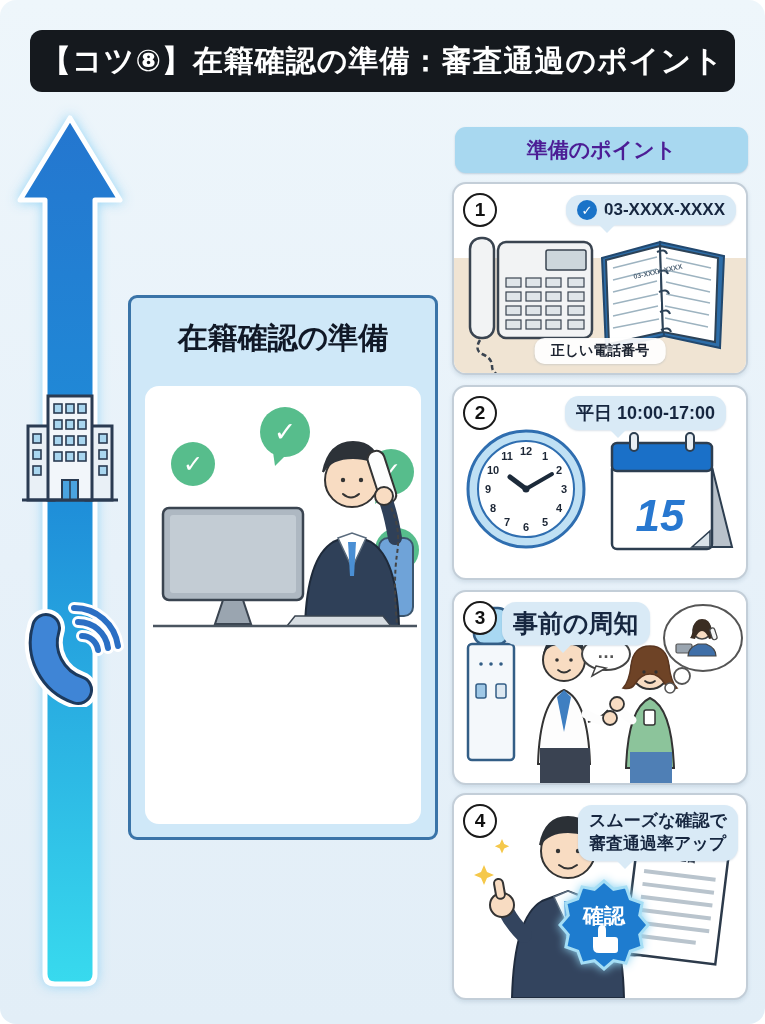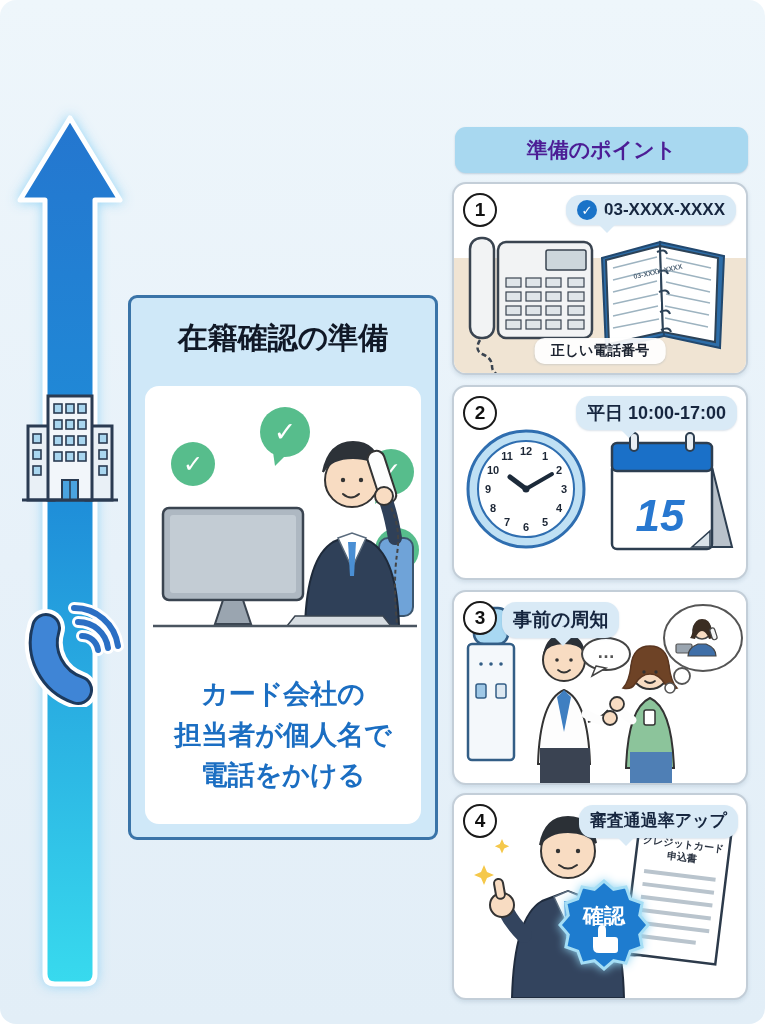--- a/index.html
+++ b/index.html
@@ -39,20 +39,23 @@
   .caption-pill{position:absolute;left:50%;transform:translateX(-50%);bottom:9px;background:rgba(255,255,255,.92);
                 border-radius:10px;padding:4px 16px;font-size:14px;font-weight:800;color:#1c2330;z-index:3;
                 white-space:nowrap;box-shadow:0 1px 2px rgba(70,110,150,.18);}
   .bubble4{font-size:17px;line-height:1.35;text-align:left;}
 </style>
 </head>
 <body>
 
 <div class="page">
 
+  <div class="header-bar" style="background:#15191e;">
+    <h1 style="color:#ffffff;">【コツ⑧】在籍確認の準備：審査通過のポイント</h1>
+  </div>
 
   <svg class="arrow-svg" width="110" height="885" viewBox="0 0 110 885">
     <defs>
       <linearGradient id="arrowGrad" x1="0" y1="0" x2="0" y2="1">
         <stop offset="0" stop-color="#2476cf"></stop>
         <stop offset="0.45" stop-color="#1f8fd9"></stop>
         <stop offset="1" stop-color="#38daee"></stop>
       </linearGradient>
     </defs>
     <path d="M55 6 L105 88 L80 88 L80 862 Q80 872 70 872 L40 872 Q30 872 30 862 L30 88 L5 88 Z" fill="url(#arrowGrad)" stroke="#ffffff" stroke-width="5" stroke-linejoin="round"></path>
@@ -140,25 +143,20 @@
           <circle cx="239" cy="110" r="9" fill="#f8dcc2" stroke="#333333" stroke-width="2"></circle>
           <path d="M246 122 q10 20 6 46 q-4 28 0 70" fill="none" stroke="#444444" stroke-width="2" stroke-dasharray="4 3"></path>
         </g>
 
         <rect x="18" y="122" width="140" height="92" rx="6" fill="#aeb8c2" stroke="#3a4450" stroke-width="2.5"></rect>
         <rect x="25" y="129" width="126" height="78" rx="3" fill="#c3ccd4"></rect>
         <polygon points="78,214 98,214 106,238 70,238" fill="#9aa5b0" stroke="#3a4450" stroke-width="2"></polygon>
         <polygon points="150,230 238,230 246,240 142,240" fill="#d7dde2" stroke="#3a4450" stroke-width="1.5"></polygon>
         <line x1="8" y1="240" x2="272" y2="240" stroke="#4a5560" stroke-width="2.5"></line>
       </svg>
-      <div class="main-desc">
-        <div>カード会社の</div>
-        <div>担当者が個人名で</div>
-        <div>電話をかける</div>
-      </div>
     </div>
   </div>
 
   <div class="right-pill">準備のポイント</div>
 
   <div class="pcard" style="top:182px;height:193px;">
     <svg class="art" width="292" height="189" viewBox="0 0 292 189">
       <rect x="0" y="74" width="292" height="115" fill="#f0e4d3"></rect>
 
       <g>
@@ -255,21 +253,21 @@
         <polygon points="258,80 278,160 258,160" fill="#b9c2cb" stroke="#2d3e50" stroke-width="2"></polygon>
         <rect x="158" y="78" width="100" height="84" rx="5" fill="#ffffff" stroke="#2d3e50" stroke-width="2.5"></rect>
         <rect x="158" y="56" width="100" height="28" rx="5" fill="#1a70c8" stroke="#2d3e50" stroke-width="2.5"></rect>
         <rect x="176" y="46" width="8" height="18" rx="4" fill="#e8eef3" stroke="#2d3e50" stroke-width="2"></rect>
         <rect x="232" y="46" width="8" height="18" rx="4" fill="#e8eef3" stroke="#2d3e50" stroke-width="2"></rect>
         <text x="206" y="144" text-anchor="middle" font-size="44" font-weight="bold" font-style="italic" fill="#2878d0">15</text>
         <polygon points="256,144 256,160 238,160" fill="#d9e2e9" stroke="#2d3e50" stroke-width="1.5"></polygon>
       </g>
     </svg>
     <div class="num-badge">2</div>
-    <div class="bubble" style="top:9px;right:9px;font-size:18px;">
+    <div class="bubble" style="top:9px;right:20px;font-size:18px;">
       <span>平日 10:00-17:00</span>
       <span class="tail" style="left:46px;bottom:-5px;"></span>
     </div>
   </div>
 
   <div class="pcard" style="top:590px;height:195px;">
     <svg class="art" width="292" height="191" viewBox="0 0 292 191">
 
       <g>
         <rect x="20" y="16" width="34" height="36" rx="10" fill="#a8d8f2" stroke="#335e86" stroke-width="2.5"></rect>
@@ -319,21 +317,21 @@
         <circle cx="216" cy="96" r="5" fill="#ffffff" stroke="#555555" stroke-width="1.6"></circle>
         <ellipse cx="249" cy="46" rx="39" ry="33" fill="#ffffff" stroke="#555555" stroke-width="2"></ellipse>
         <rect x="222" y="52" width="16" height="9" rx="1.5" fill="#9aa5b0" stroke="#555555" stroke-width="1.2"></rect>
         <circle cx="248" cy="38" r="9" fill="#f8dcc2" stroke="#444444" stroke-width="1.6"></circle>
         <path d="M239 36 q2 -9 9 -9 q8 0 9 9 q1 8 3 10 l-5 1 q-3 -8 -7 -8 q-4 0 -7 8 l-5 -1 q2 -2 3 -10 Z" fill="#3b2d22"></path>
         <path d="M244 52 q-10 4 -10 12 l28 0 q0 -8 -10 -12 Z" fill="#3f6fa8" stroke="#444444" stroke-width="1.2"></path>
         <rect x="257" y="36" width="5" height="12" rx="2.5" fill="#f4f5f6" stroke="#444444" stroke-width="1.2" transform="rotate(-18 259 42)"></rect>
       </g>
     </svg>
     <div class="num-badge">3</div>
-    <div class="bubble" style="top:10px;left:48px;font-size:19px;">
+    <div class="bubble" style="top:10px;left:48px;font-size:25px;">
       <span>事前の周知</span>
       <span class="tail" style="left:54px;bottom:-5px;"></span>
     </div>
   </div>
 
   <div class="pcard" style="top:793px;height:207px;">
     <svg class="art" width="292" height="203" viewBox="0 0 292 203">
 
       <g fill="#f5c84b">
         <path d="M30 70 l3 7 7 3 -7 3 -3 7 -3 -7 -7 -3 7 -3 Z"></path>
@@ -371,18 +369,19 @@
       </g>
 
       <g transform="translate(150,130)" style="filter:drop-shadow(0 0 5px #8fd4f2);">
         <polygon fill="#1e7ccf" stroke="#a5def5" stroke-width="3" points="44,0 35.7,9.6 38.1,22 26.2,26.2 22,38.1 9.6,35.7 0,44 -9.6,35.7 -22,38.1 -26.2,26.2 -38.1,22 -35.7,9.6 -44,0 -35.7,-9.6 -38.1,-22 -26.2,-26.2 -22,-38.1 -9.6,-35.7 0,-44 9.6,-35.7 22,-38.1 26.2,-26.2 38.1,-22 35.7,-9.6"></polygon>
         <text x="0" y="-2" text-anchor="middle" font-size="21" font-weight="bold" fill="#ffffff">確認</text>
         <path fill="#ffffff" d="M-11 12 h5 v-7 q0 -5 4 -5 q4 0 4 5 v7 h9 q3 0 3 3 v10 q0 3 -3 3 h-16 q-6 0 -6 -6 Z"></path>
       </g>
     </svg>
     <div class="num-badge">4</div>
     <div class="bubble bubble4" style="top:10px;right:8px;">
+      <div>スムーズな確認で</div>
       <div>審査通過率アップ</div>
       <span class="tail" style="left:40px;bottom:-5px;"></span>
     </div>
   </div>
 
 </div>
 
 </body></html>

